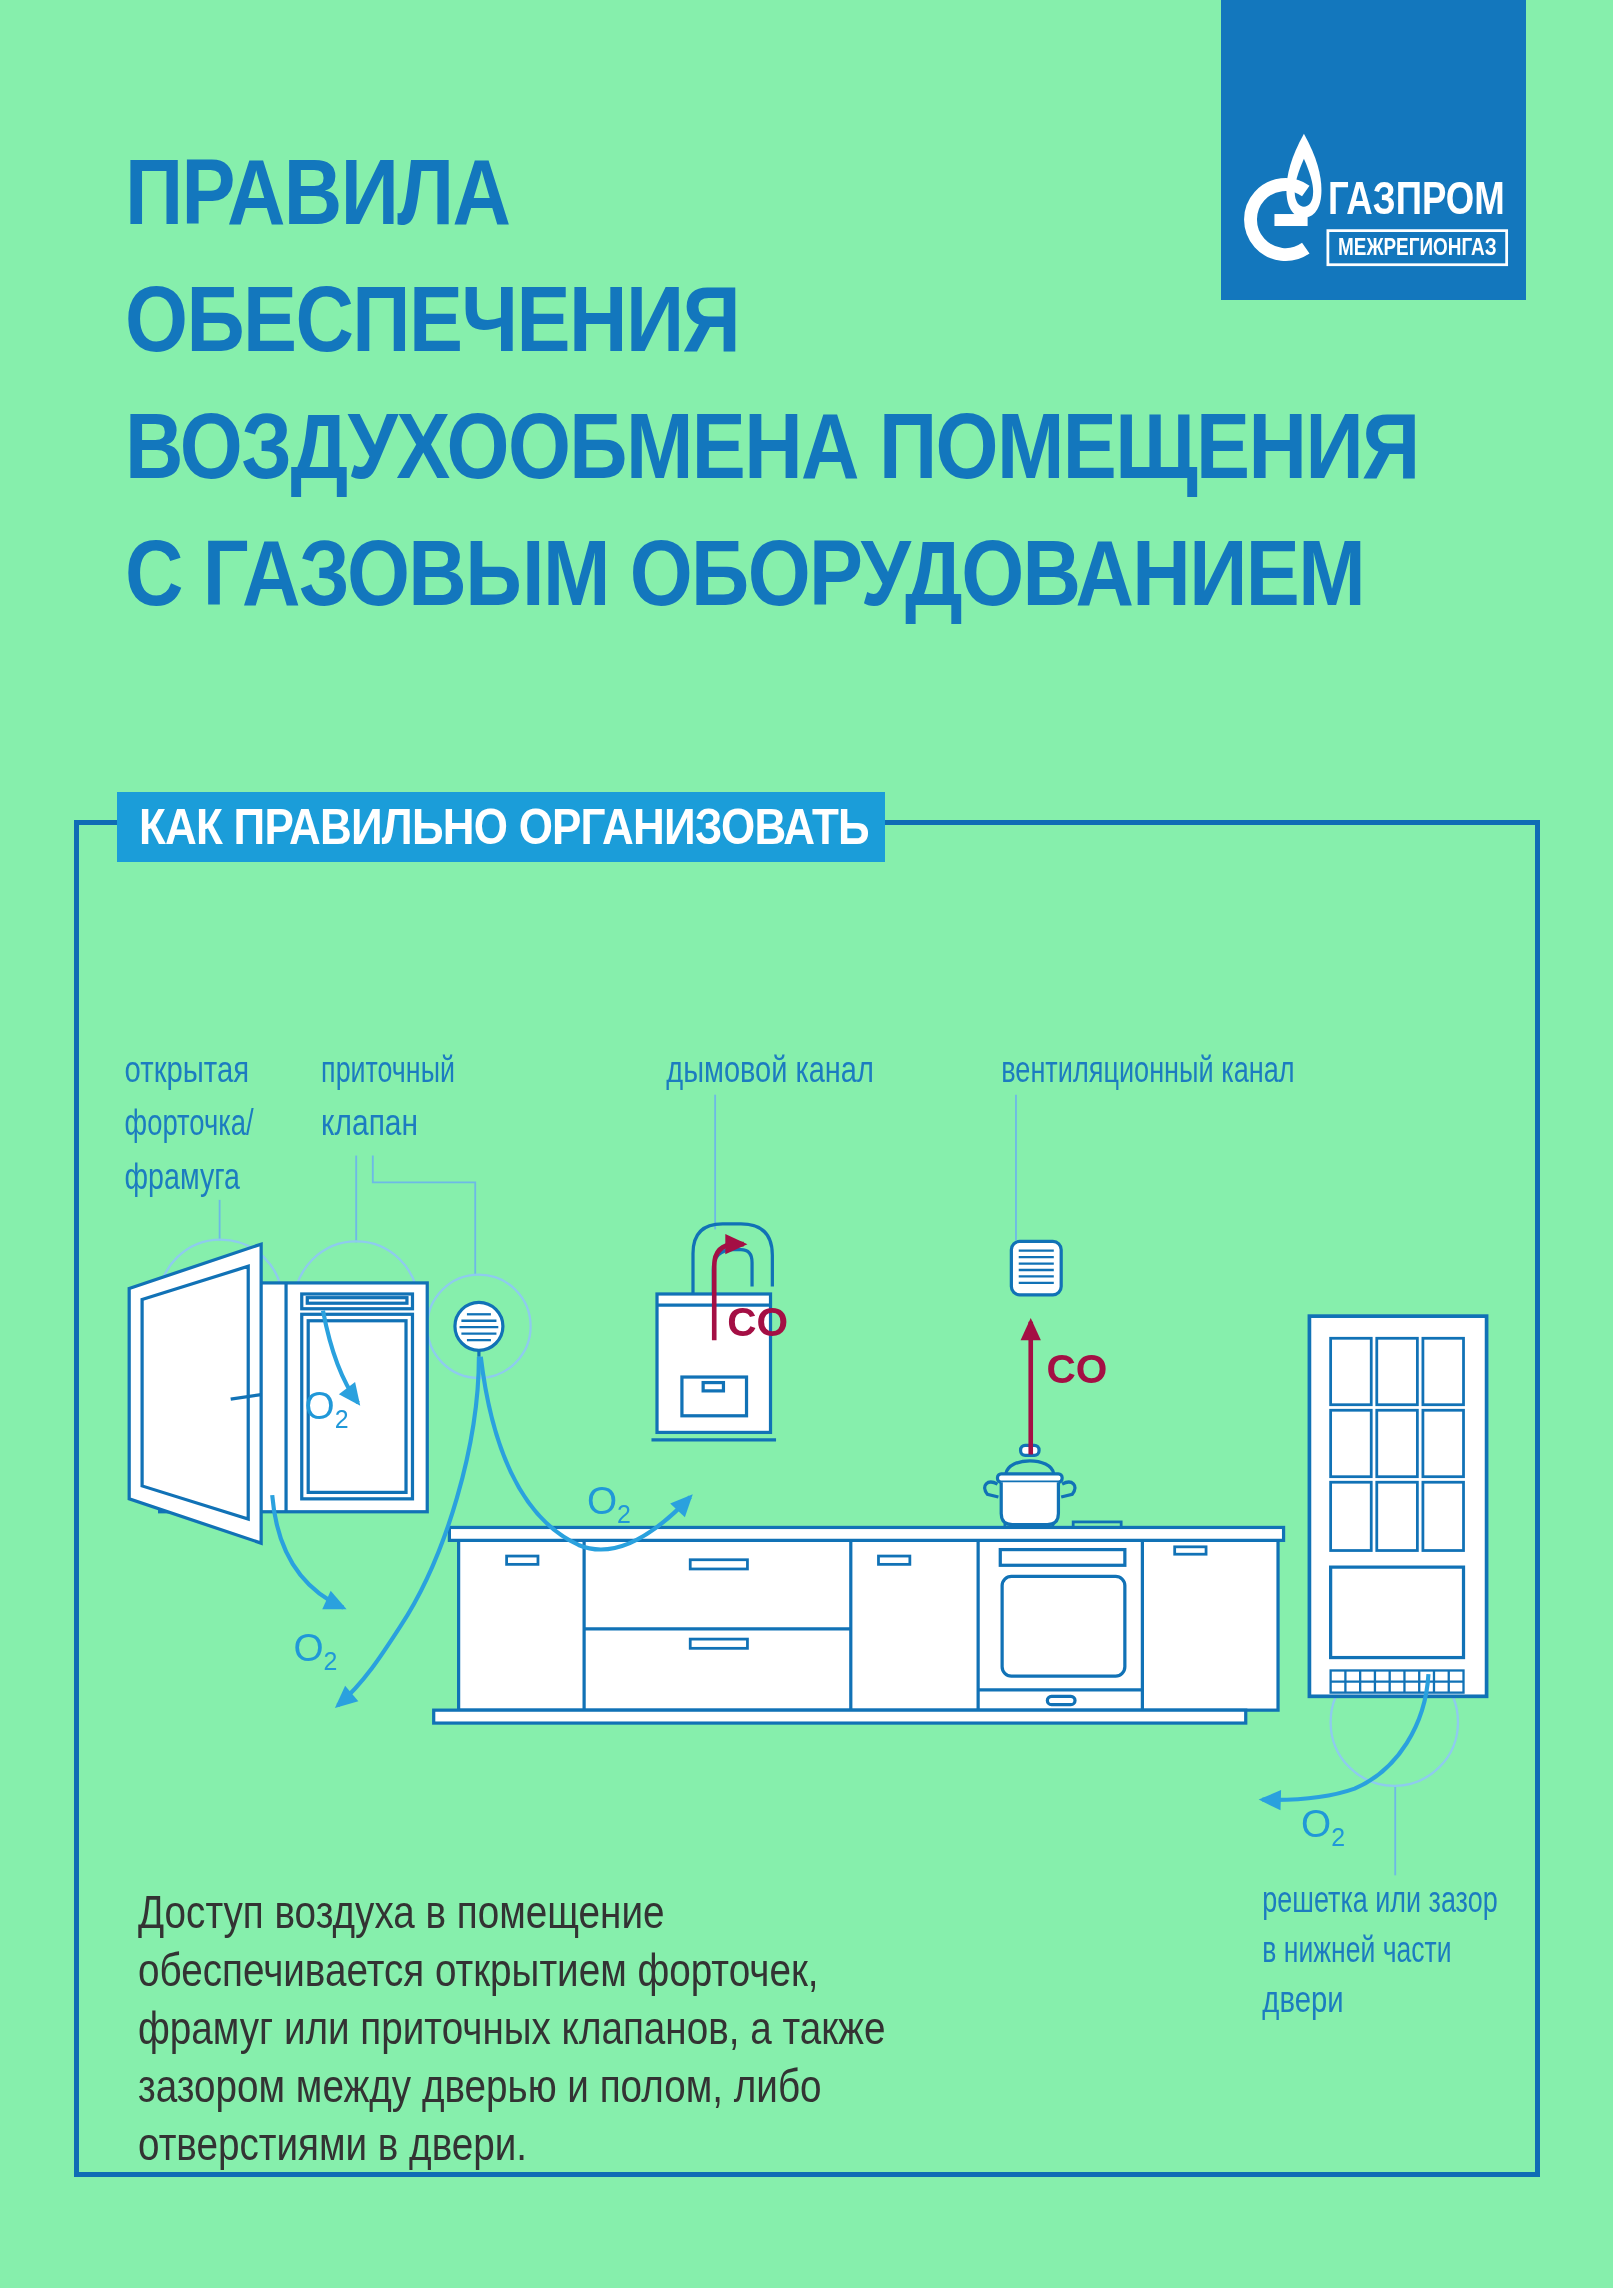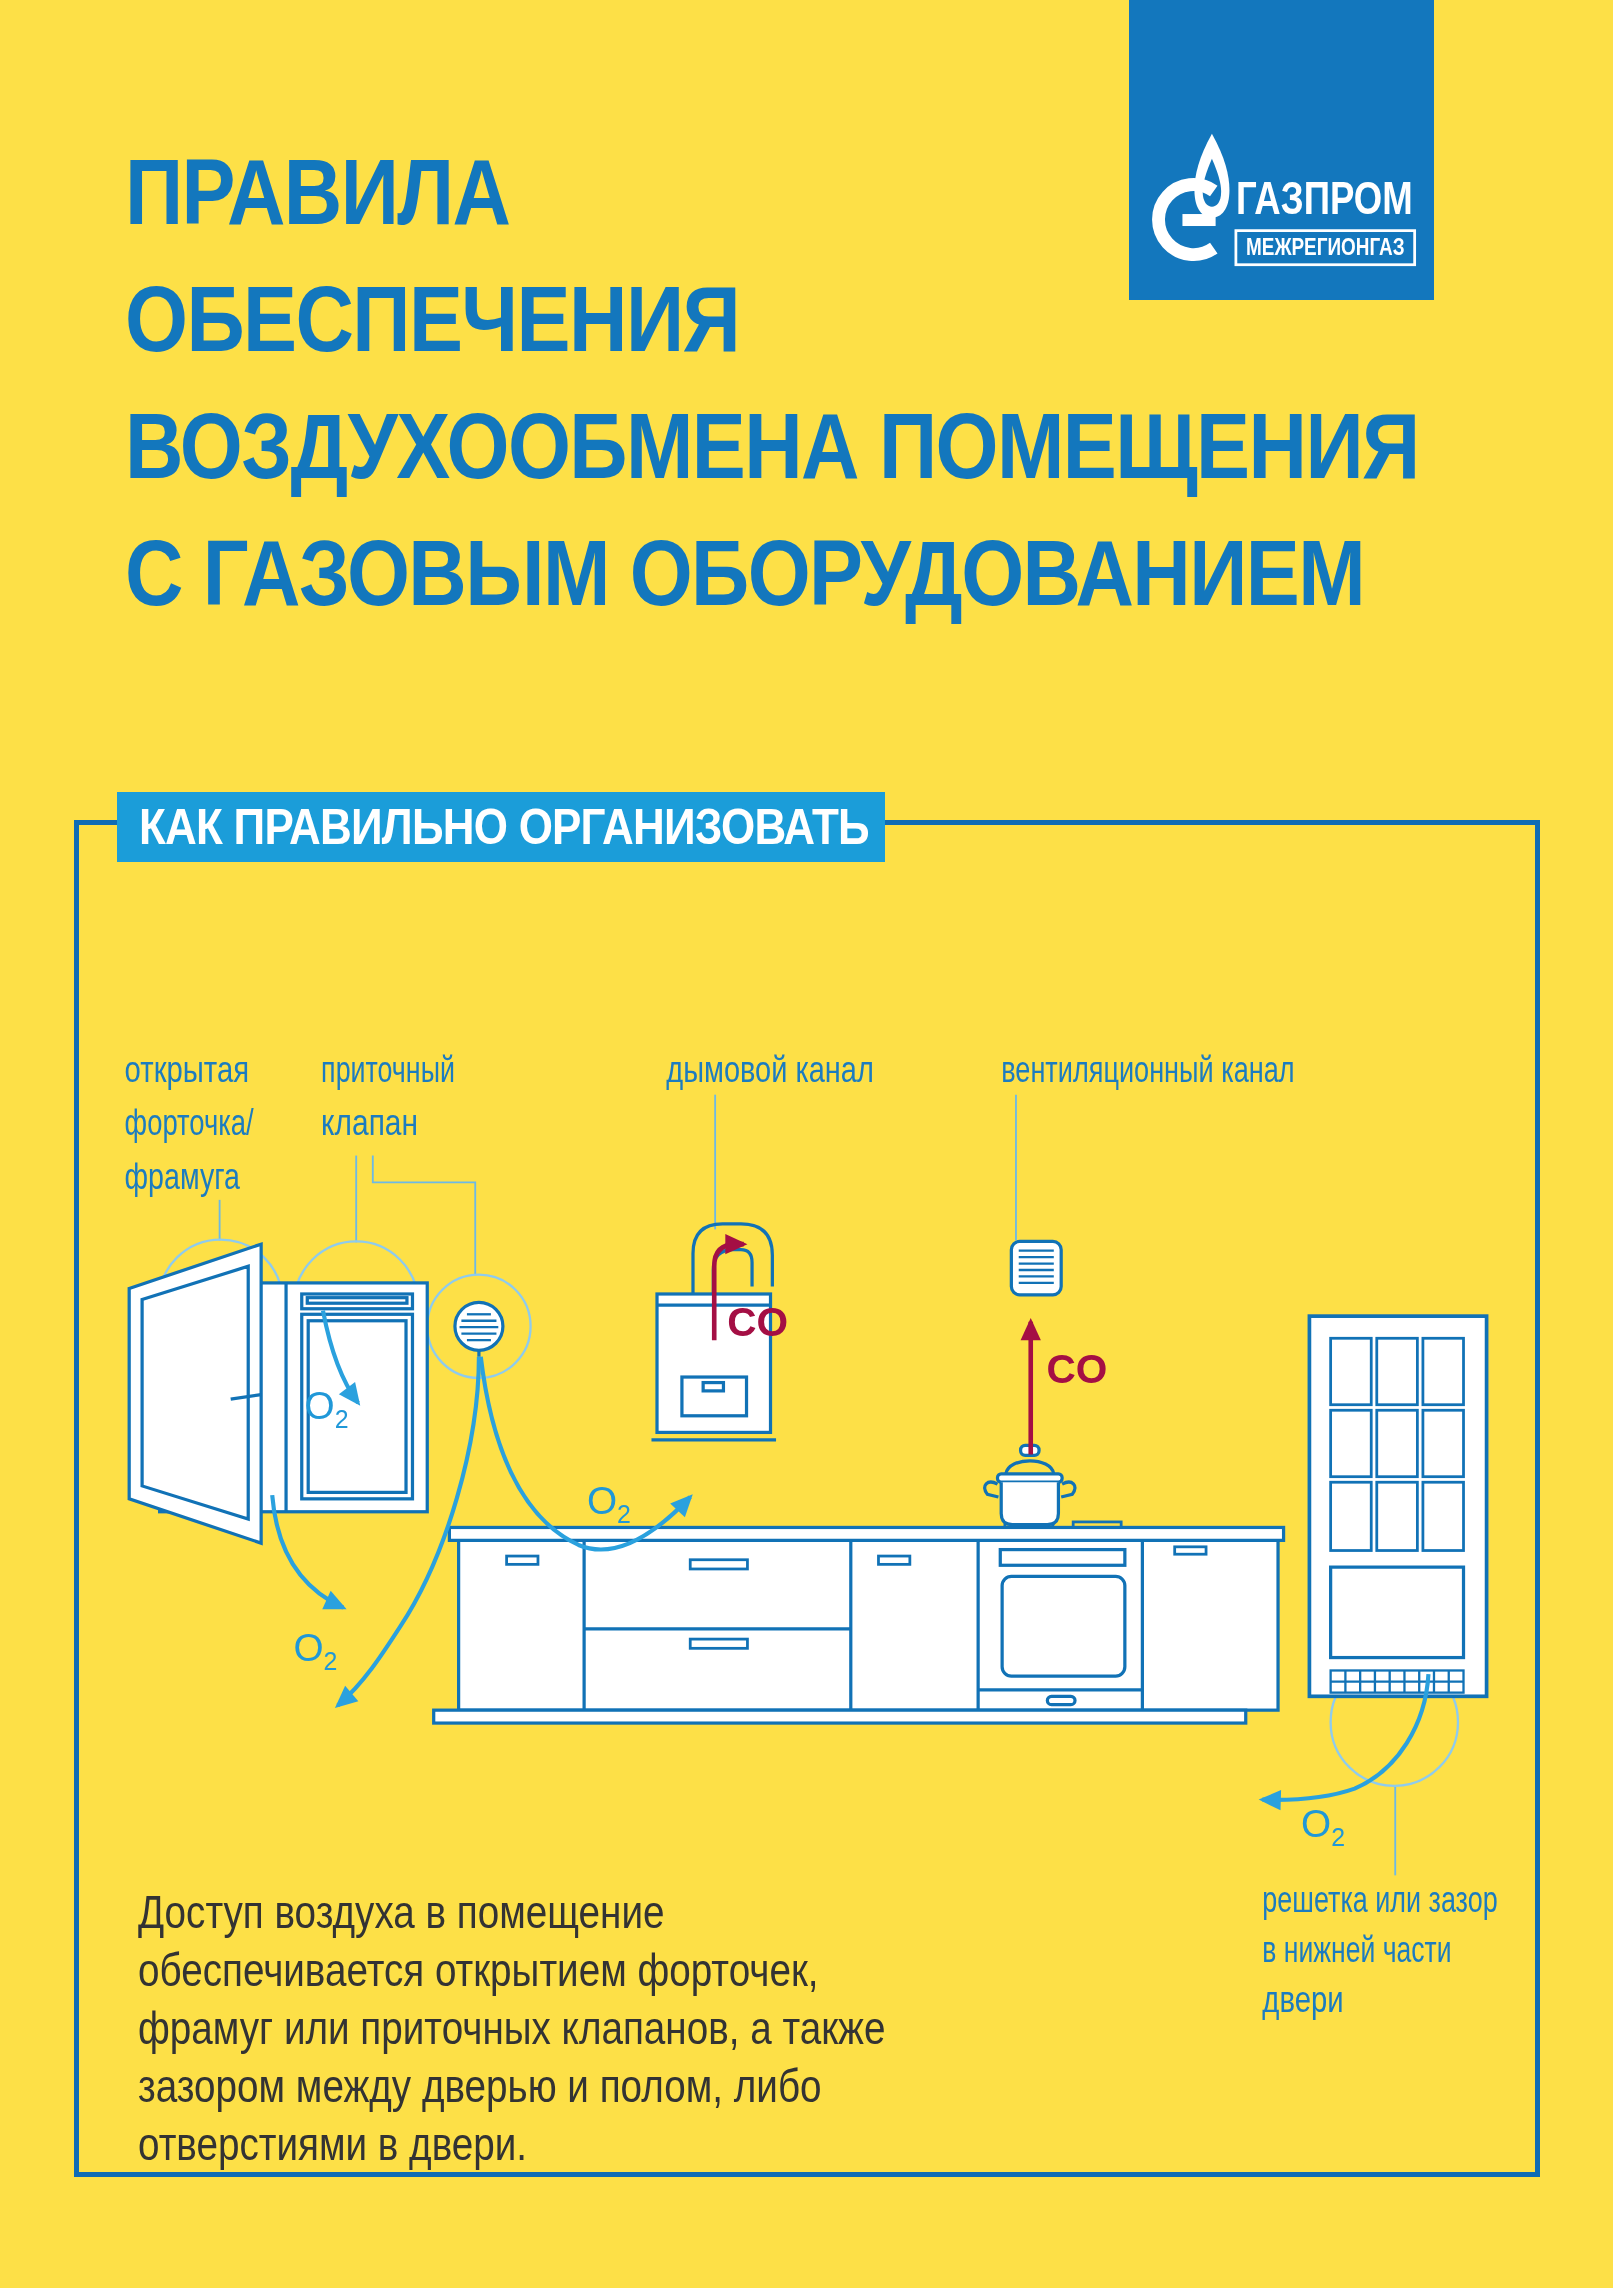--- a/index.html
+++ b/index.html
@@ -1,23 +1,23 @@
 <!DOCTYPE html>
 <html style="font-size:14.8px"><head>
 <meta charset="utf-8">
 <style>
   html,body{margin:0;padding:0;background:#fff;}
-  .page{position:relative;width:1613px;height:2289px;background:#fde047;overflow:hidden;
+  .page{position:relative;width:1613px;height:2289px;background:#86efac;overflow:hidden;
         font-family:"Liberation Sans",sans-serif;}
   
   .title{position:absolute;left:125px;top:129px;color:#1377bd;font-weight:bold;
          font-size:92px;line-height:127px;letter-spacing:-1.8px;white-space:nowrap;
          transform:scaleX(0.88);transform-origin:left top;}
   
-  .logo{position:absolute;left:1129px;top:0;width:305px;height:300px;background:#1377bd;}
+  .logo{position:absolute;left:1221px;top:0;width:305px;height:300px;background:#1377bd;}
   
   .banner{position:absolute;left:117px;top:792px;z-index:3;text-align:center;}
   .banner .row{background:#1b9dd9;color:#ffffff;font-weight:bold;font-size:50px;
                display:flex;align-items:center;padding-left:22px;height:70px;
                white-space:nowrap;}
   .banner .row span{display:inline-block;transform:scaleX(0.88);transform-origin:left center;letter-spacing:-0.9px;}
   .row1{width:746px;}
   .row2{width:718px;}
   
   .frame{position:absolute;left:74px;top:820px;width:1466px;height:1357px;

